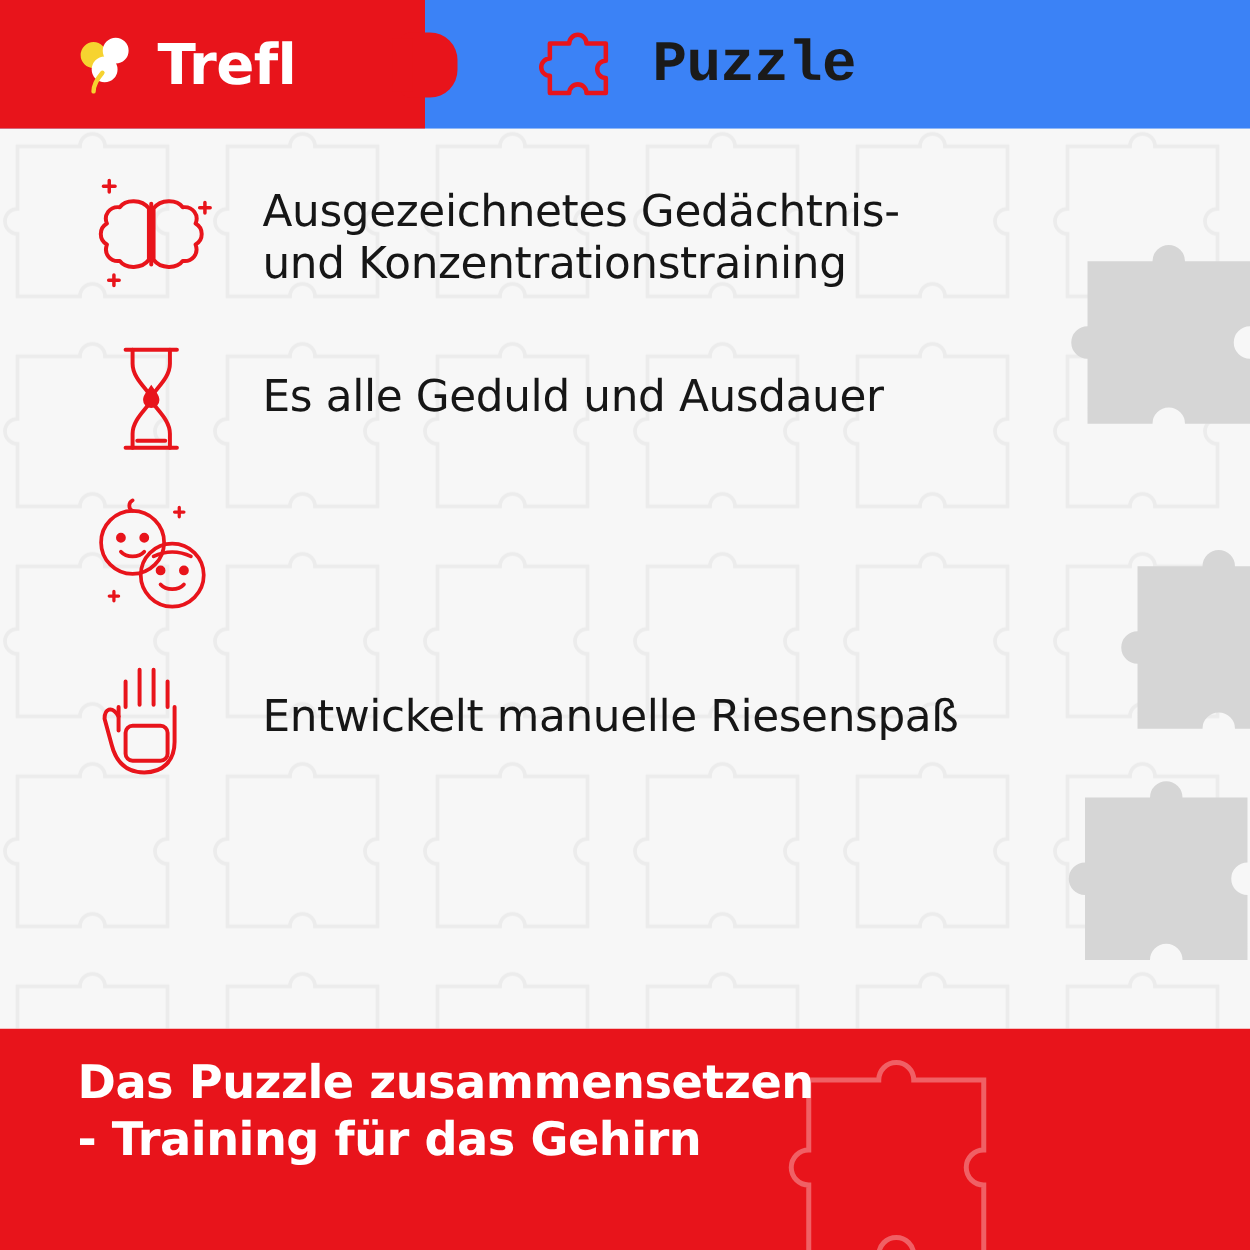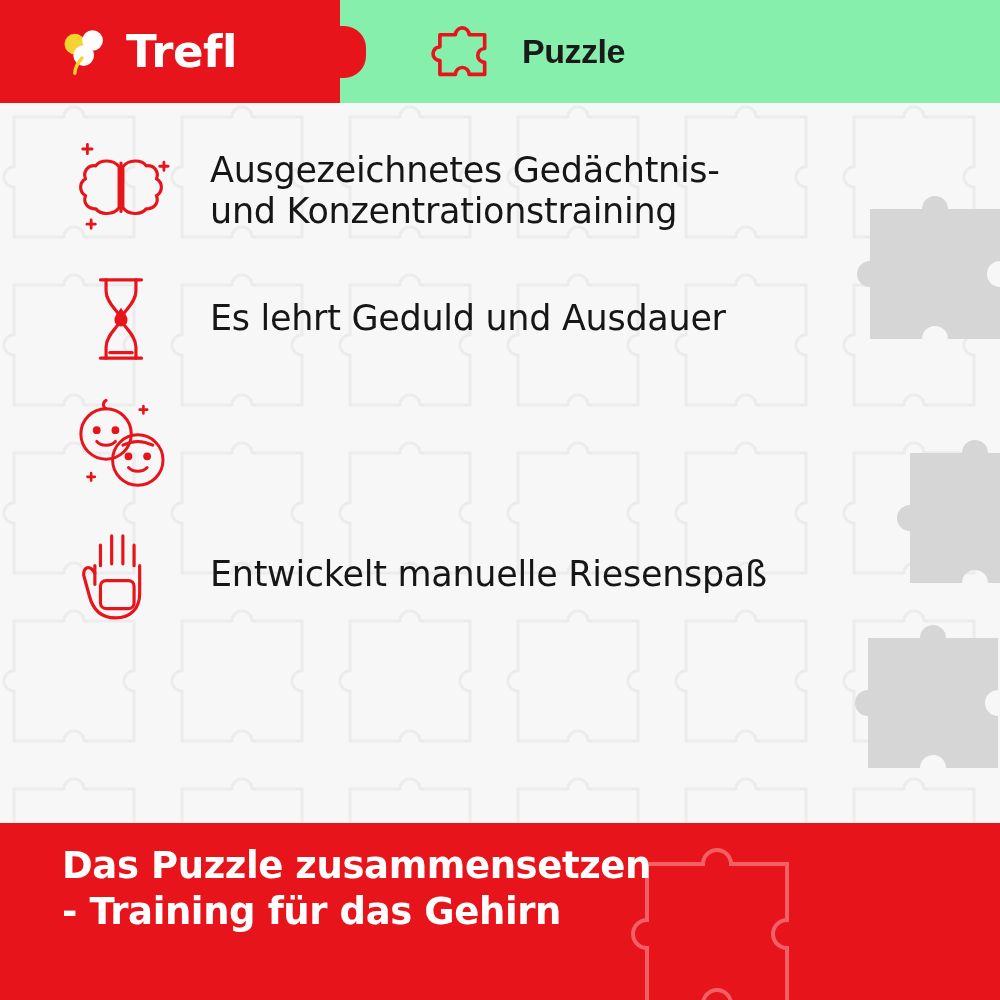--- a/index.html
+++ b/index.html
@@ -14,21 +14,21 @@
     width: 1000px; height: 1000px;
     background: #ffffff;
     overflow: hidden;
   }
 
   
   .header {
     position: relative;
     height: 103px;
     width: 100%;
-    background: #86efac;
+    background: #3b82f6;
     display: flex;
     align-items: stretch;
   }
   .header-red {
     position: relative;
     width: 340px;
     height: 103px;
     background: #e8141b;
     display: flex;
     align-items: center;
@@ -69,25 +69,25 @@
   }
   .header-right {
     flex: 1;
     display: flex;
     align-items: center;
     gap: 22px;
     padding-left: 88px;
   }
   .header-piece { width: 72px; height: 62px; }
   .header-title {
-    font-size: 34px;
+    font-size: 46px;
     font-weight: bold;
     color: #1a1a1a;
     letter-spacing: -0.5px;
-    font-family: Liberation Sans, sans-serif;
+    font-family: Liberation Mono, monospace;
   }
 
   
   .body-area {
     position: relative;
     height: 720px;
     background: #f7f7f7;
     overflow: hidden;
   }
   .bg-pattern {
@@ -232,21 +232,21 @@
           <svg viewBox="0 0 120 112" width="112" height="106" aria-hidden="true">
             <g fill="none" stroke="#e8141b" stroke-width="3.4" stroke-linecap="round" stroke-linejoin="round">
               <path d="M38 14 h44 M38 98 h44"></path>
               <path d="M44 14 v12 c0 14 16 24 16 30 c0 6 -16 16 -16 30 v12"></path>
               <path d="M76 14 v12 c0 14 -16 24 -16 30 c0 6 16 16 16 30 v12"></path>
               <path d="M60 44 c4 6 7 9 7 13 a7 7 0 0 1 -14 0 c0 -4 3 -7 7 -13 z" fill="#e8141b" stroke="none"></path>
               <path d="M48 92 h24"></path>
             </g>
           </svg>
         </span>
-        <div class="feature-text">Es lehrt Geduld und Ausdauer</div>
+        <div class="feature-text">Es alle Geduld und Ausdauer</div>
       </div>
 
       <div class="feature">
         <span class="feature-icon">
           <svg viewBox="0 0 120 112" width="112" height="106" aria-hidden="true">
             <g fill="none" stroke="#e8141b" stroke-width="3.2" stroke-linecap="round" stroke-linejoin="round">
               <circle cx="44" cy="42" r="27"></circle>
               <path d="M44 15 a5 5 0 0 1 0 -9"></path>
               <circle cx="34" cy="38" r="2.6" fill="#e8141b"></circle>
               <circle cx="54" cy="38" r="2.6" fill="#e8141b"></circle>

